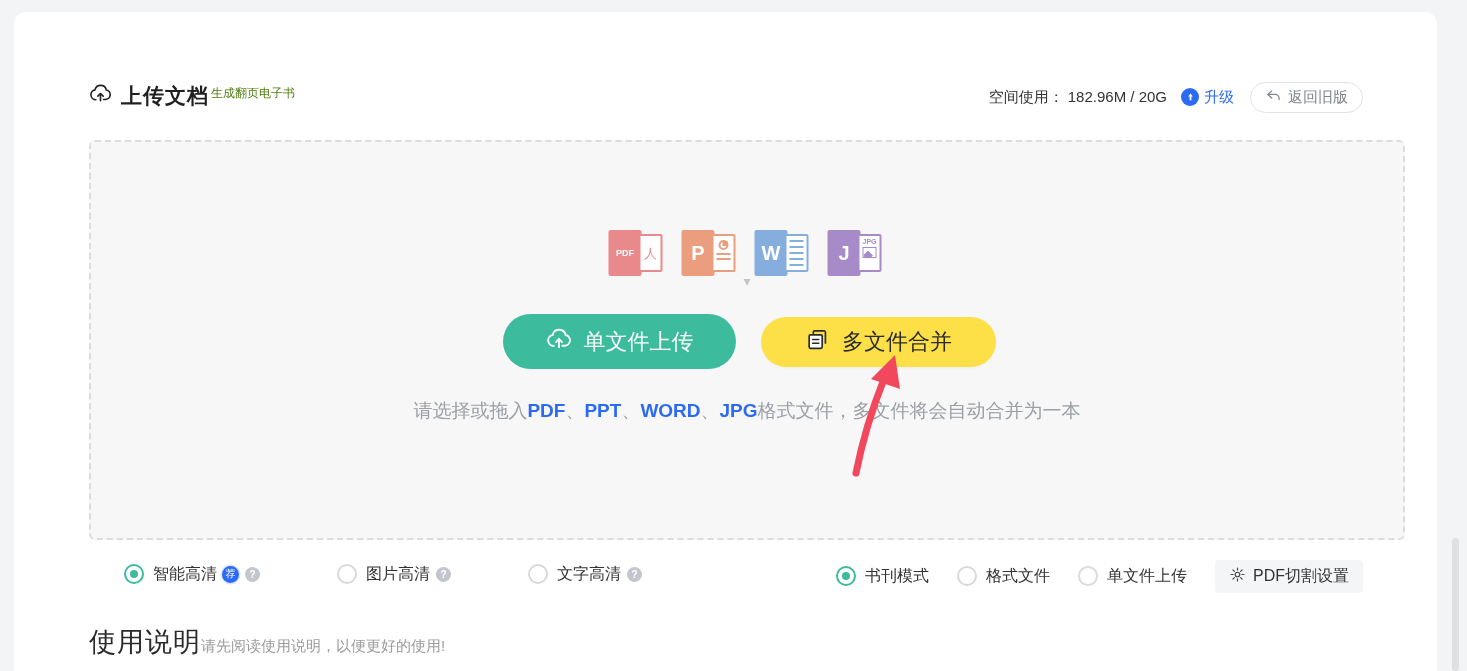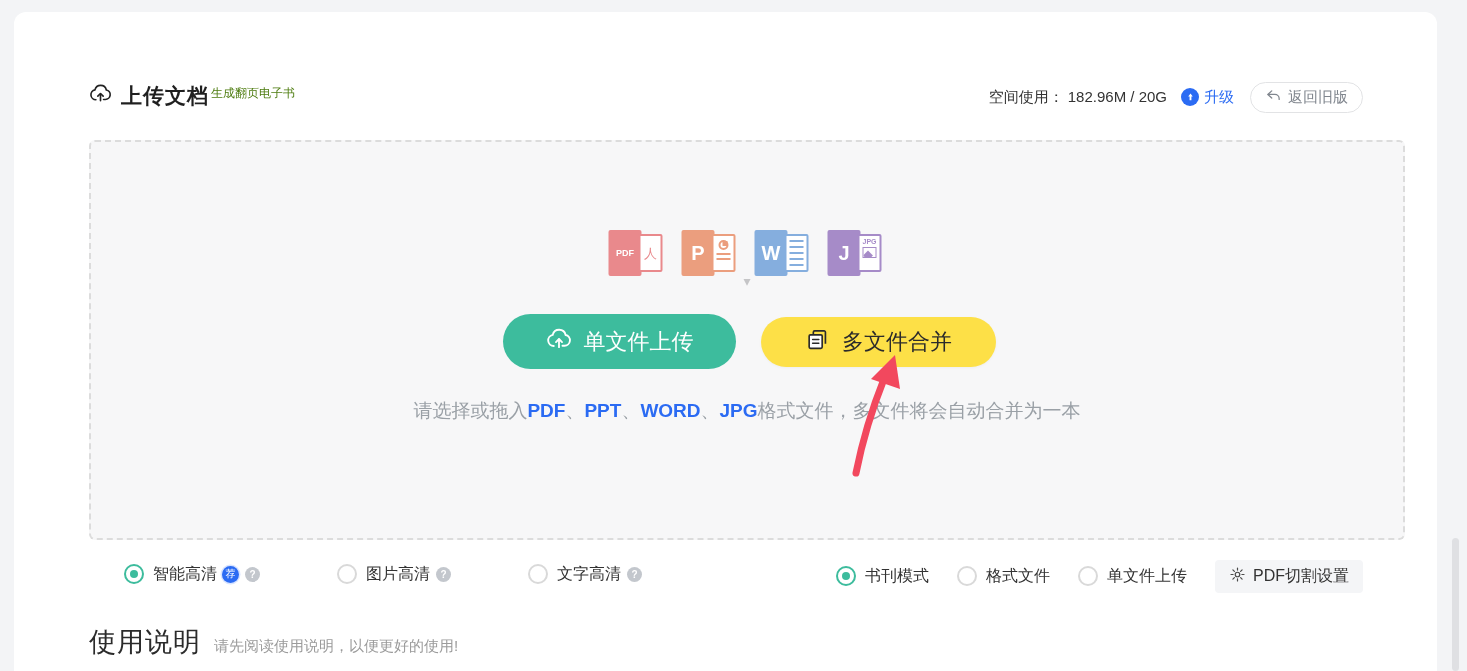--- a/index.html
+++ b/index.html
@@ -94,21 +94,21 @@
     display:flex; align-items:center; justify-content:center; margin-left:6px; cursor:pointer;
   }
   .pdf-split-btn {
     display:flex; align-items:center; height:33px; padding:0 14px; border:none; border-radius:4px;
     background:#f4f5f7; color:#333; font-size:16px; cursor:pointer; font-family:inherit;
   }
   .pdf-split-btn svg { margin-right:7px; }
   
   .instructions { position:absolute; left:75px; top:612px; display:flex; align-items:baseline; }
   .instructions-title { font-size:27px; color:#2b2b2b; font-weight:500; letter-spacing:1px; }
-  .instructions-sub { font-size:15px; color:#9b9b9b; margin-left:13px;text-align:right; }
+  .instructions-sub { font-size:15px; color:#9b9b9b; margin-left:0;text-align:right; }
   
   .scroll-thumb { position:absolute; left:1452px; top:538px; width:7px; height:133px; background:#dfe0e3; border-radius:4px; }
 </style>
 </head>
 <body>
 
 <div id="screen">
   <div class="card">
 
     <div class="header-left">

